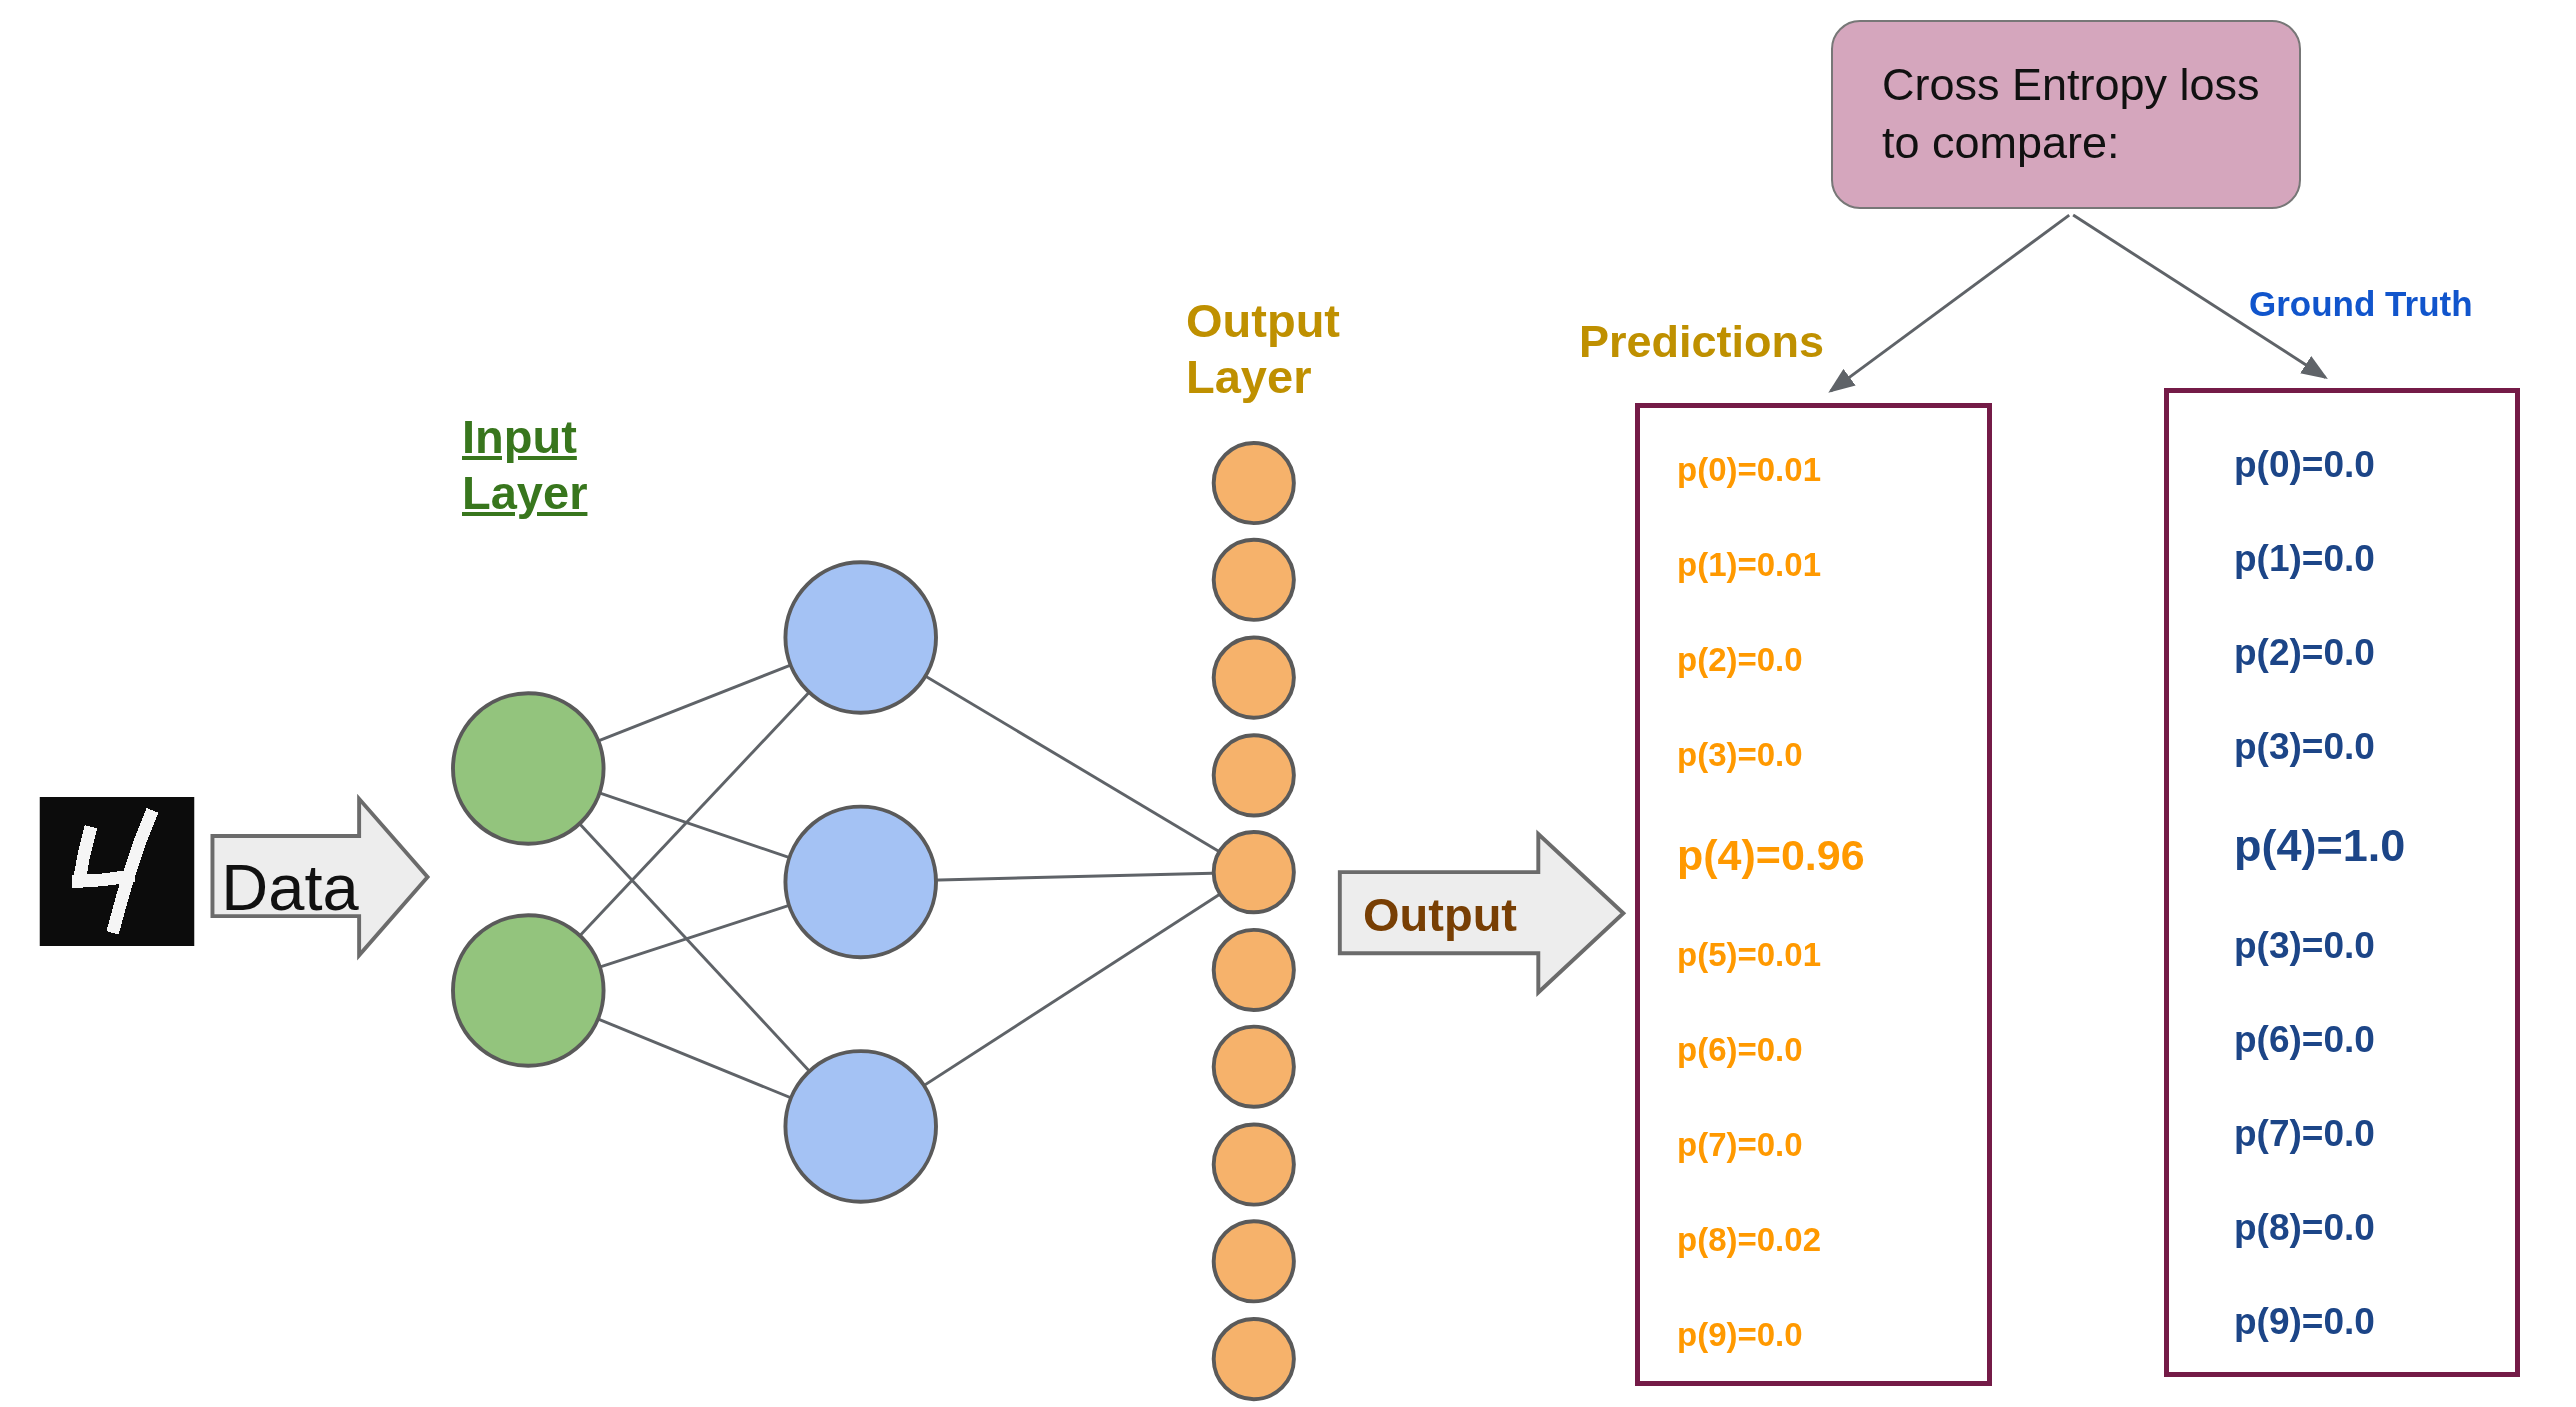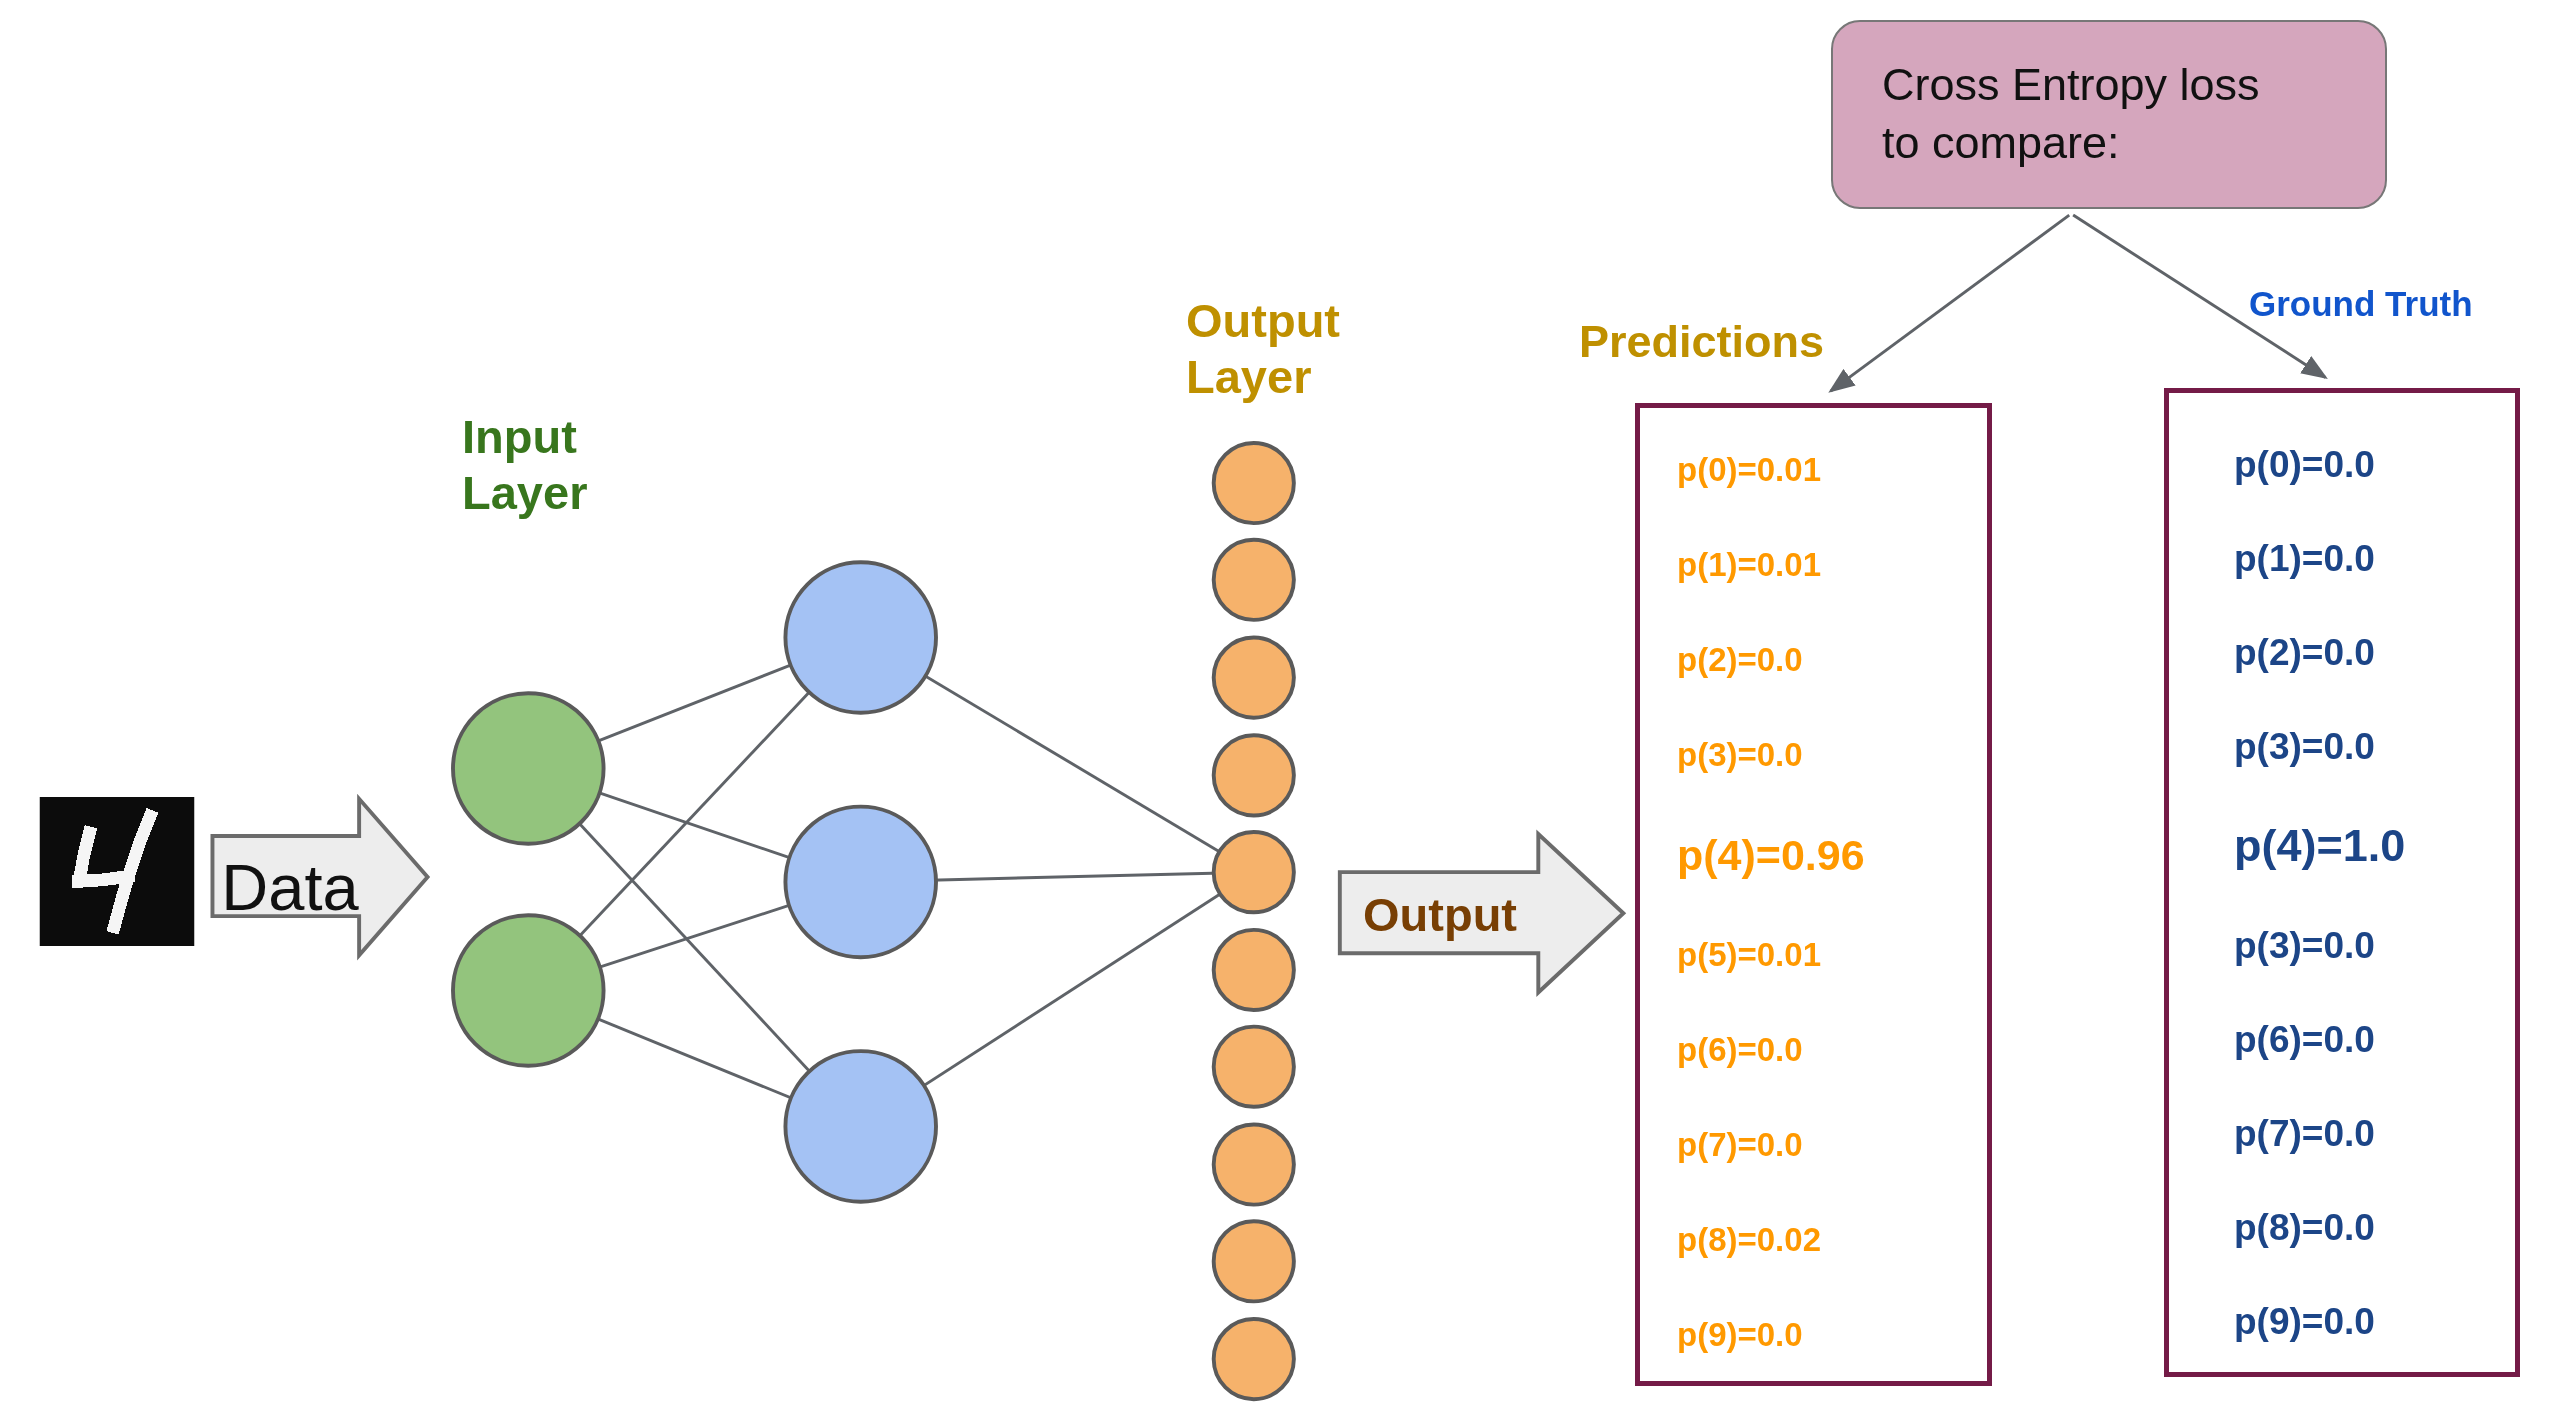--- a/index.html
+++ b/index.html
@@ -9,21 +9,21 @@
   }
   #connectors{position:absolute;left:0;top:0;z-index:1;}
   .abs{position:absolute;z-index:2;}
   .layer-label{font-weight:700;font-size:47px;line-height:56px;white-space:nowrap;}
   .input-label{color:#38761d;}
   .hidden-label{color:#4a86e8;}
   .outputlayer-label{color:#bf9000;}
   .data-label{left:212px;top:850px;width:156px;text-align:center;font-size:65px;color:#111111;}
   .output-label{left:1342px;top:887px;width:196px;text-align:center;font-size:47px;font-weight:700;color:#783f04;}
   .loss-box{
-    left:1831px;top:19.6px;width:556px;height:189px;box-sizing:border-box;
+    left:1831px;top:19.6px;width:470px;height:189px;box-sizing:border-box;
     background:#d5a6bd;border:2.9px solid #777777;border-radius:29px;
     display:flex;flex-direction:column;justify-content:center;padding-left:49px;
     font-size:45px;line-height:58px;color:#111111;
   }
   .col-title{font-weight:700;font-size:45px;white-space:nowrap;}
   .pred-title{left:1579px;top:316px;color:#bf9000;}
   .gt-title{left:2249px;top:284px;color:#1155cc;font-size:35px;}
   .value-box{
     box-sizing:border-box;border:5.9px solid #741b47;background:#ffffff;
     display:flex;flex-direction:column;justify-content:space-between;
@@ -100,21 +100,21 @@
     <g stroke="#f5f5f5" stroke-width="2.3" fill="none" stroke-linecap="square" shape-rendering="crispEdges">
       <polyline points="20,3.5 18,8.5 16.5,13 15,18 13.5,23.5"></polyline>
       <polyline points="9,6.5 8,10.5 7.2,15"></polyline>
       <polyline points="7,15.3 11.5,15 16,14.4"></polyline>
     </g>
   </svg>
 
   <div class="abs data-label">Data</div>
   <div class="abs output-label">Output</div>
 
-  <div class="abs layer-label input-label" style="left:462px;top:409px;">
+  <div class="abs layer-label input-label" style="left:462px;top:409px;text-decoration:underline;">
     <div>Input</div>
     <div>Layer</div>
   </div>
   <div class="abs layer-label outputlayer-label" style="left:1186px;top:293px;">
     <div>Output</div>
     <div>Layer</div>
   </div>
 
   <div class="abs loss-box">
     <div>Cross Entropy loss</div>

